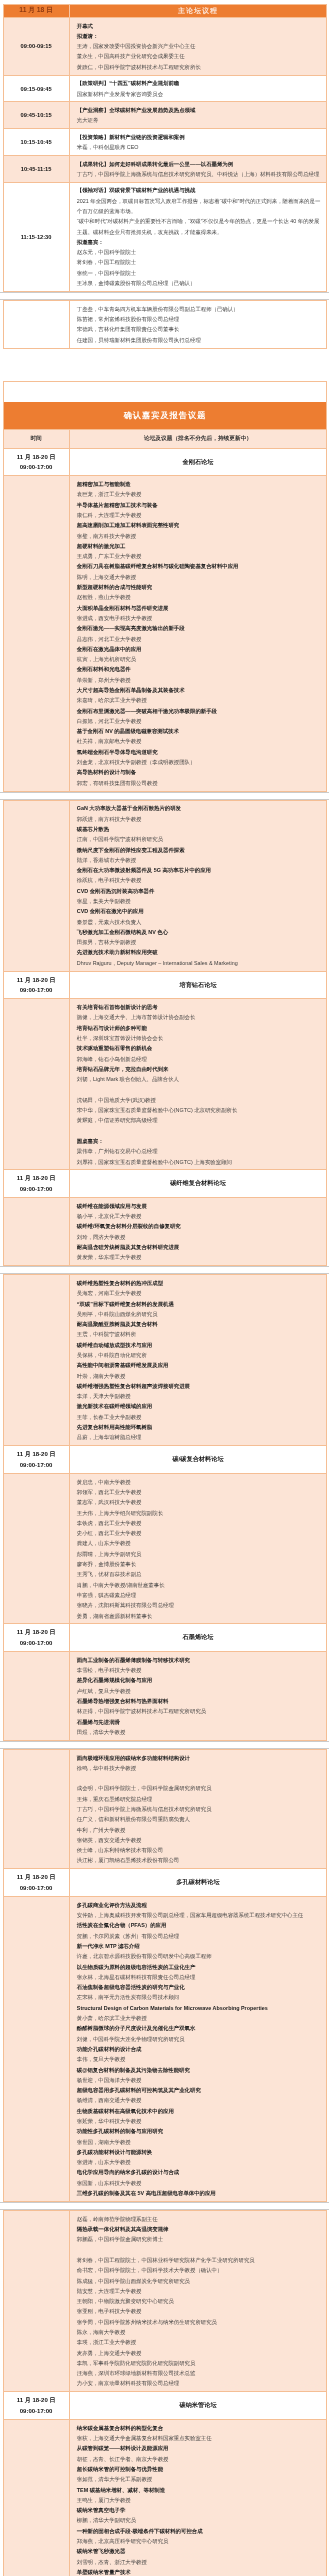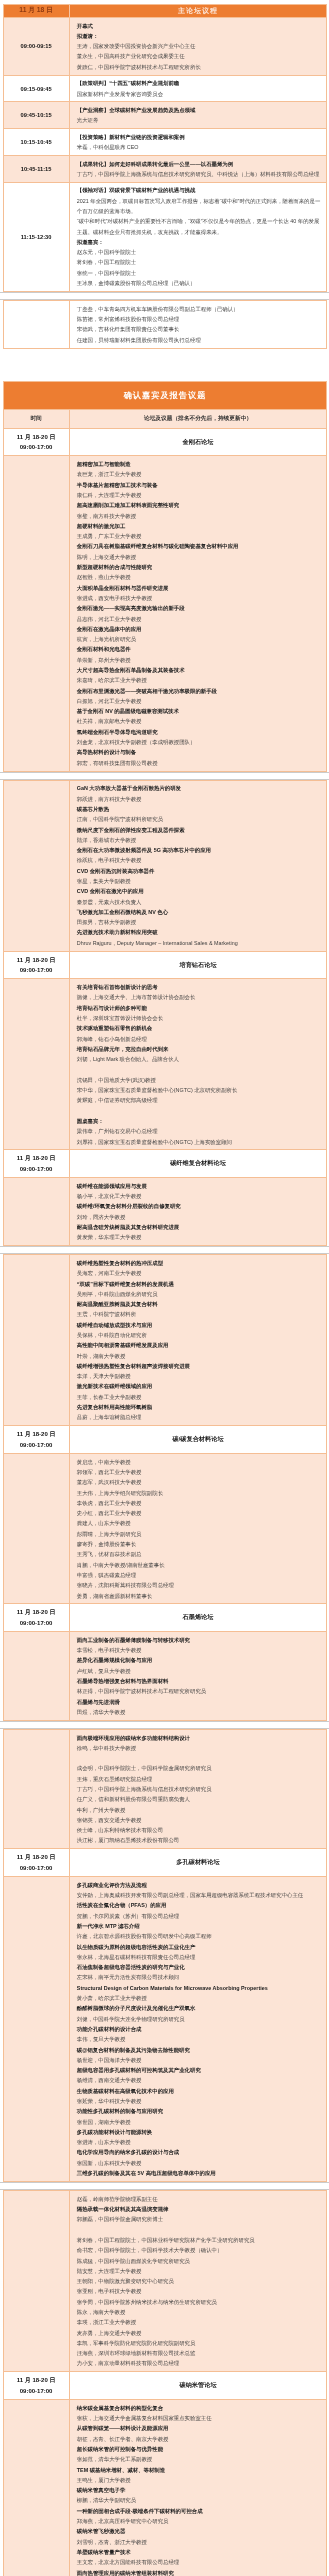--- a/index.html
+++ b/index.html
@@ -22,21 +22,21 @@
   
   .t1h{background:var(--orange);height:12.4px;}
   .t1h .c-time{color:var(--dateRed);font-weight:700;font-size:6.7px;border-right-color:rgba(255,255,255,0.55);}
   .t1h .c-main{color:var(--pink);font-weight:700;font-size:7px;display:flex;align-items:center;justify-content:center;padding:0;letter-spacing:1px;}
   
   .shade{background:var(--pink);}
   .tm{font-weight:700;font-size:5.7px;color:#111;}
   .ln{min-height:10.3px;line-height:10.3px;font-size:5.4px;color:var(--ink);}
   .ln.b{font-weight:700;color:var(--inkBold);}
   
-  .banner{background:var(--orange);color:#ffffff;font-weight:700;font-size:8.2px;text-align:center;display:block;padding:8.2px 0 8.8px 0;letter-spacing:1px;}
+  .banner{background:var(--orange);color:#ffffff;font-weight:700;font-size:8.2px;text-align:center;display:block;padding:8.2px 0 8.8px 0;letter-spacing:1px;margin-top:20px;}
   .t2h{background:var(--pink);}
   .t2h .c-time{font-weight:700;font-size:5.7px;color:#2e2e2e;padding:4.6px 0;}
   .t2h .c-main{font-weight:700;font-size:5.7px;color:#2e2e2e;}
   
   .fhead{background:#ffffff;}
   .fhead .c-time{padding:3.1px 0;}
   .fd{line-height:10.3px;font-weight:700;font-size:6px;color:#111;}
   .fname{font-weight:700;font-size:6.2px;color:#1d1d1d;}
   
   .pagebreak{height:6.2px;background:#ffffff;border-top:0.5px solid #cbcbcb;border-bottom:0.5px solid #cbcbcb;margin:0 -2.6px;}

